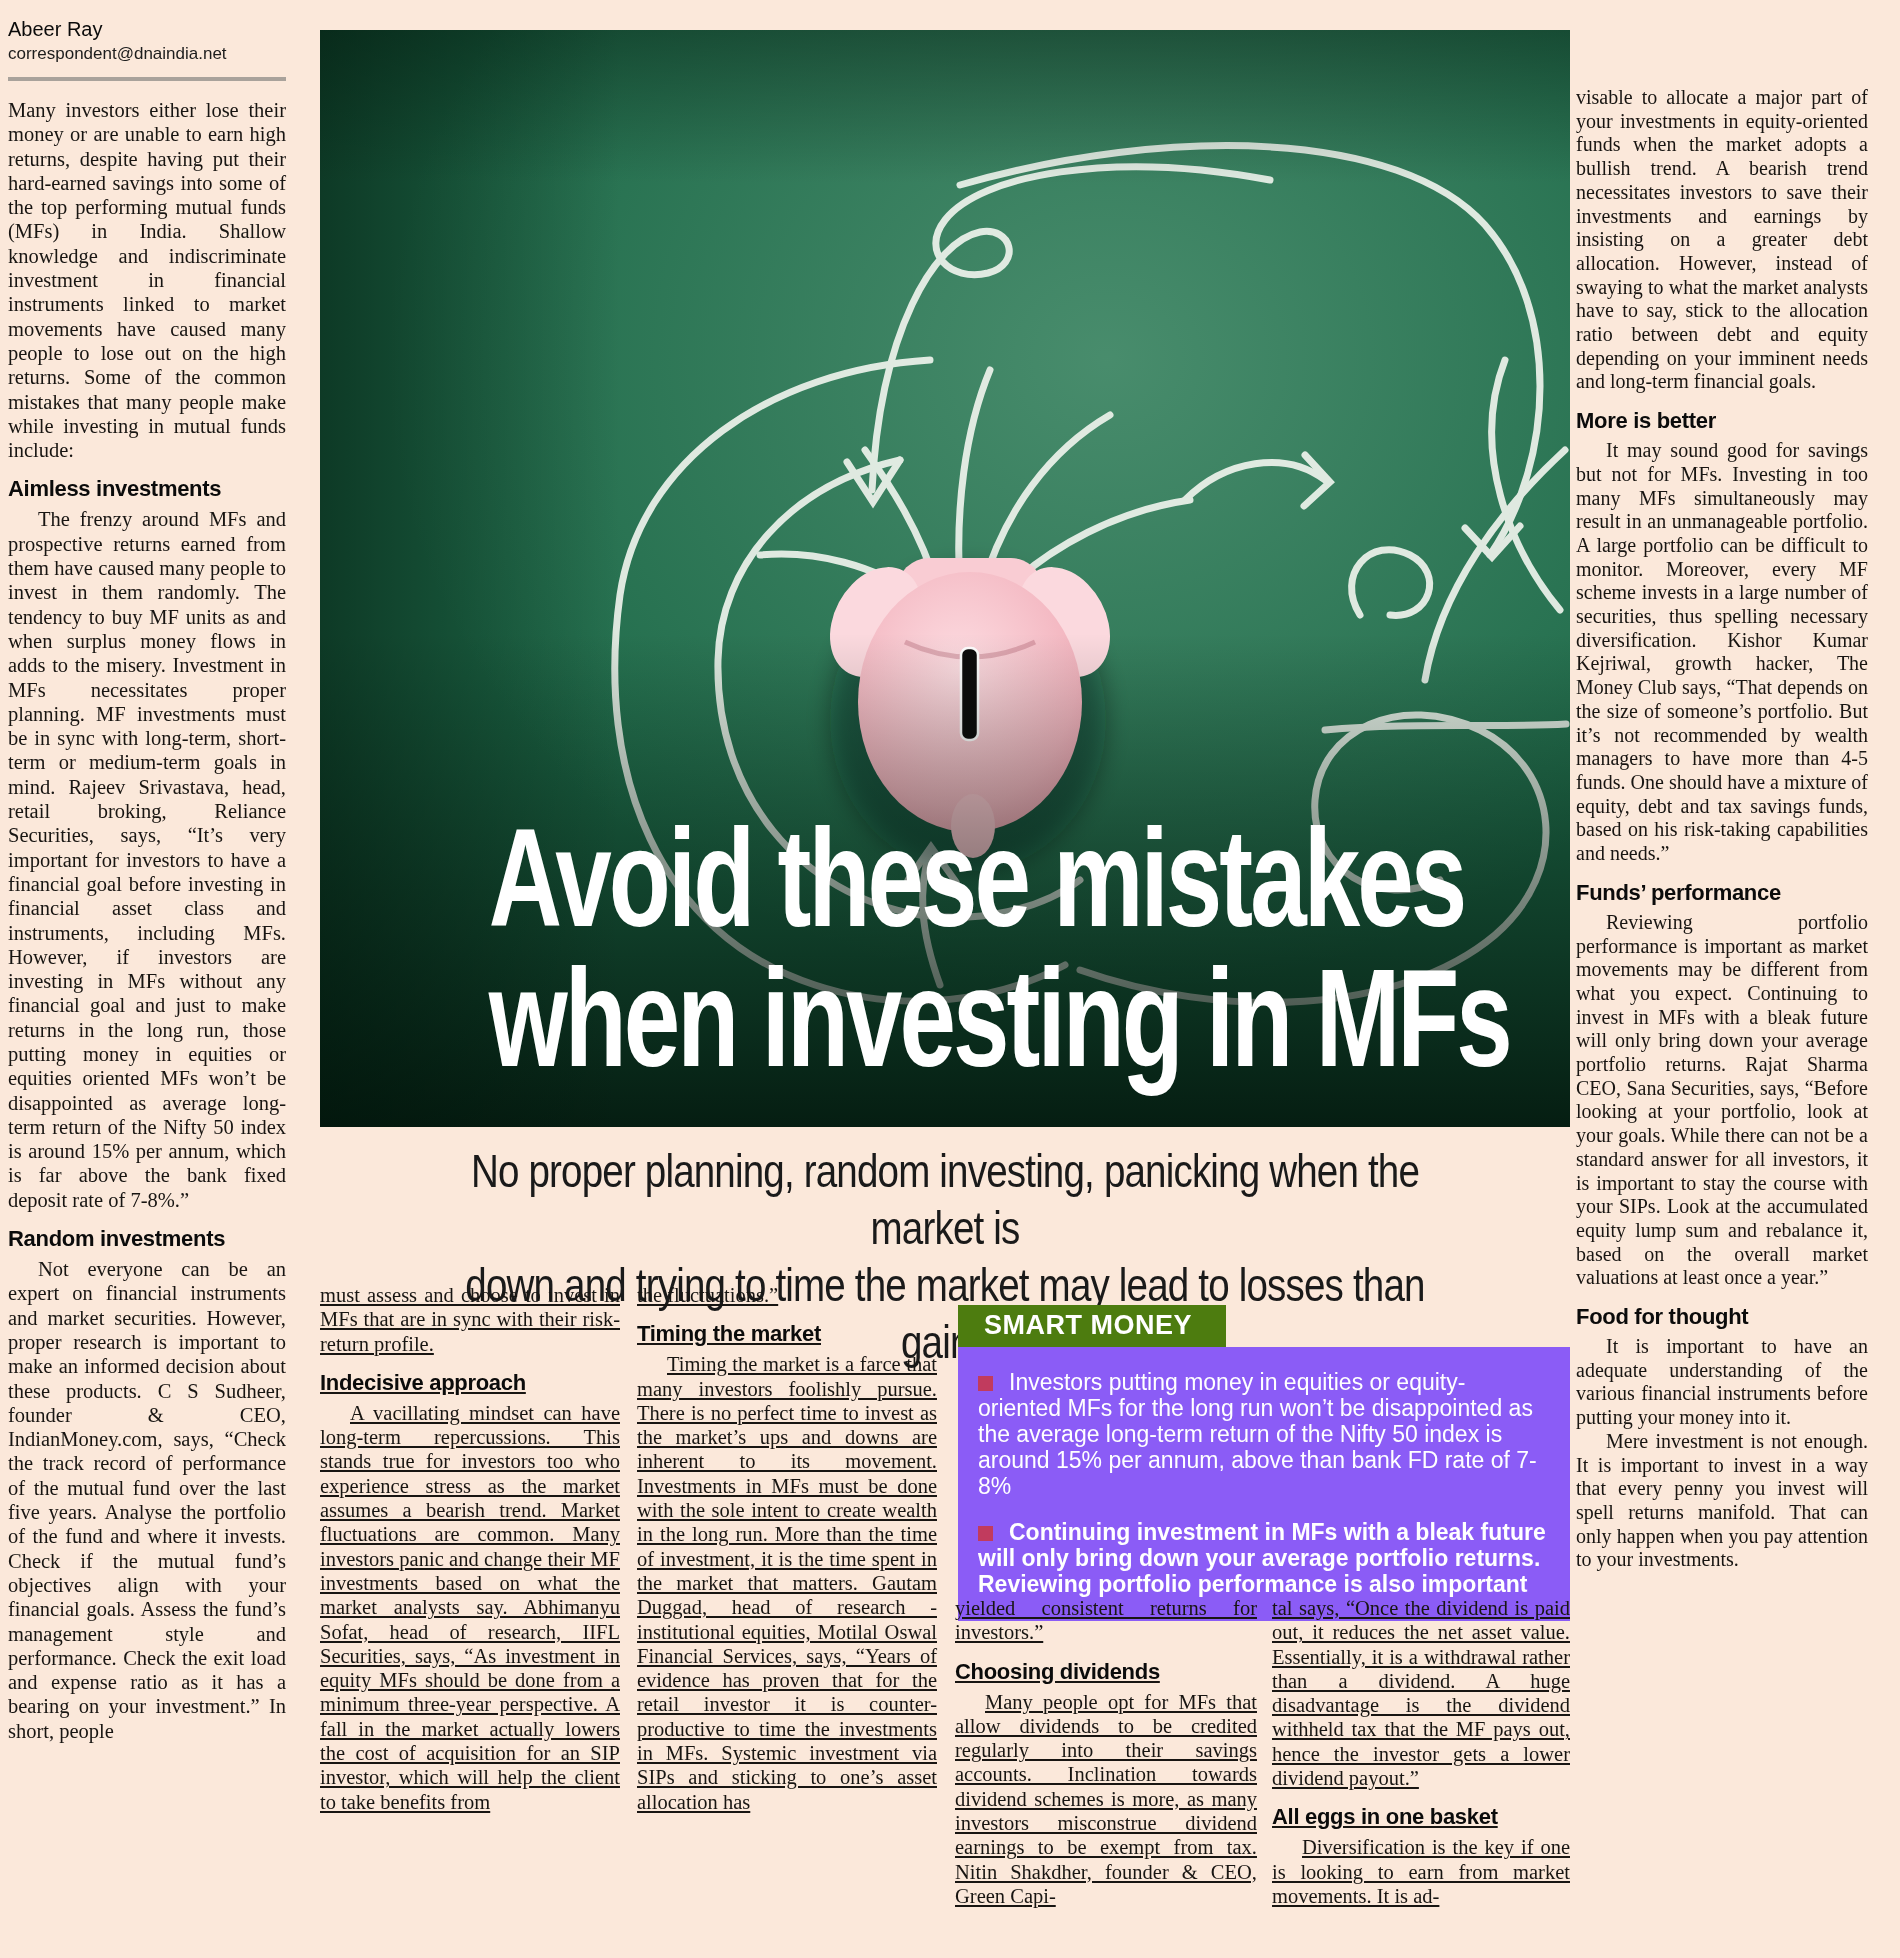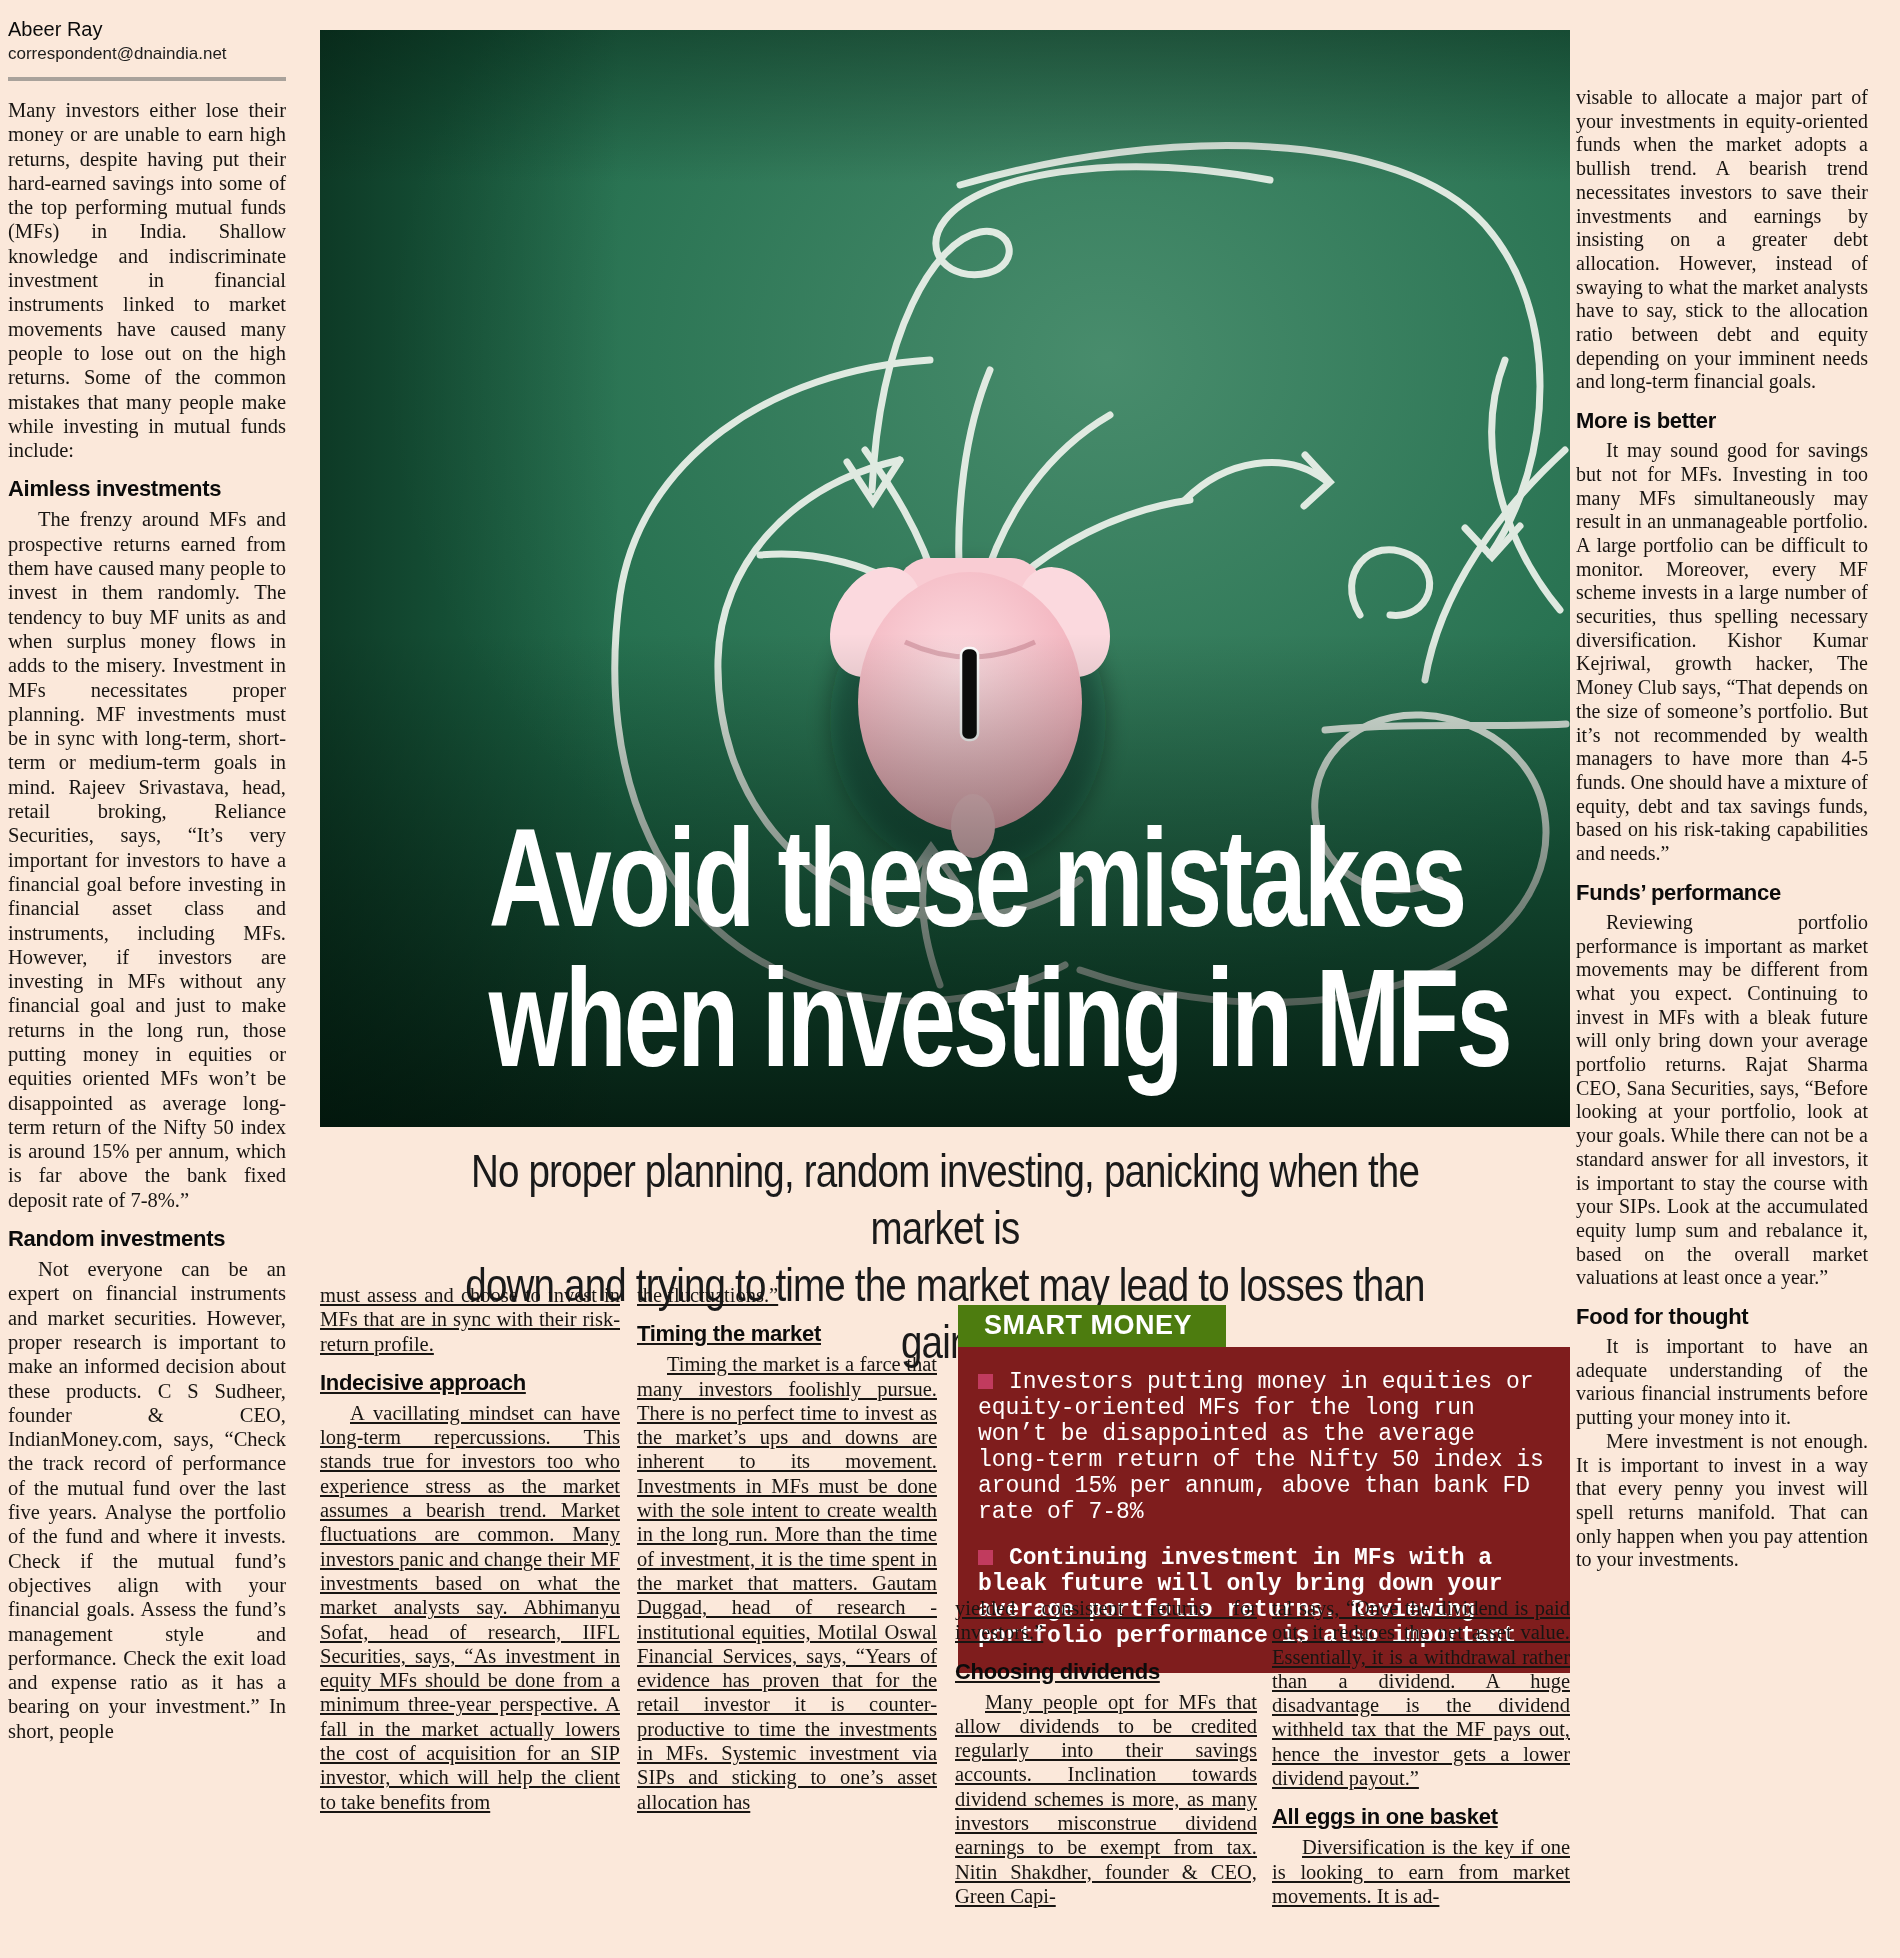--- a/index.html
+++ b/index.html
@@ -51,22 +51,22 @@
   }
 
   
   .smart{position:absolute;left:958px;top:1305px;width:612px;}
   .smart-tab{
     display:inline-block;background:#4d7c0f;color:#fff;
     font-family:"Liberation Sans", sans-serif;font-weight:bold;font-size:27px;
     padding:5px 34px 6px 26px;letter-spacing:0.5px;vertical-align:bottom;
   }
   .smart-body{
-    background:#7f1d1d;color:#fff;
-    font-family:Liberation Mono, monospace;font-size:23px;line-height:26px;
+    background:#8b5cf6;color:#fff;
+    font-family:Liberation Sans, sans-serif;font-size:23px;line-height:26px;
     padding:22px 22px 24px 20px;
   }
   .smart-body .bullet{margin:0;}
   .smart-body .bullet + .bullet{margin-top:20px;}
   .smart-body .bold{font-weight:bold;}
   .sq{
     display:inline-block;width:15px;height:15px;background:#c13b5e;
     margin-right:16px;vertical-align:baseline;position:relative;top:1px;
   }
 </style>

